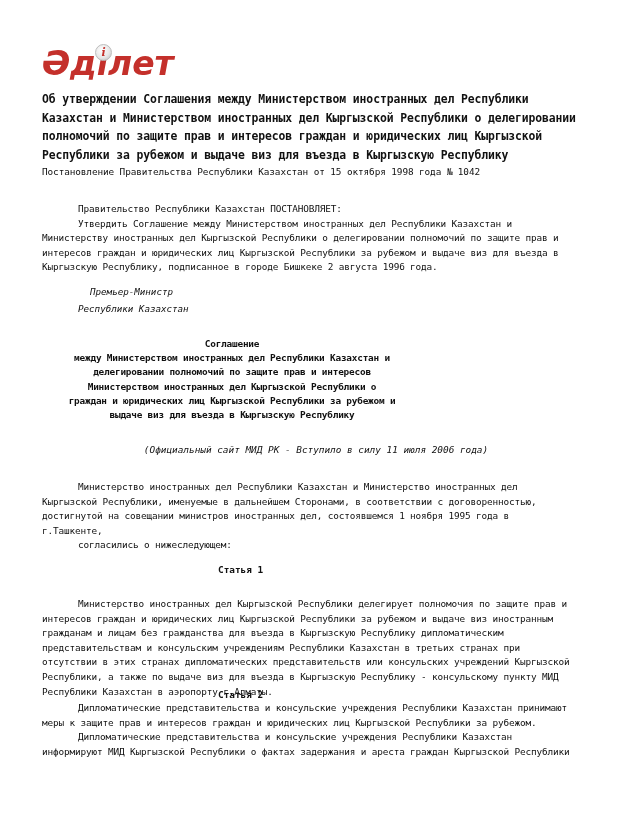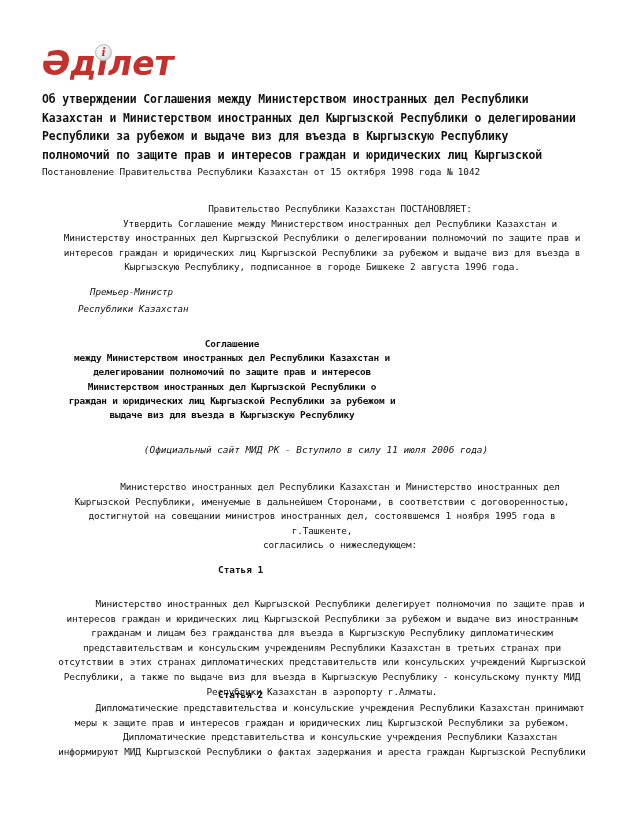--- a/index.html
+++ b/index.html
@@ -3,21 +3,21 @@
 <meta charset="utf-8">
 <style>
   html, body { margin: 0; padding: 0; background: #ffffff; }
   body { width: 640px; height: 828px; position: relative; overflow: hidden; color: #111; }
   .page { position: absolute; left: 0; top: 0; width: 640px; height: 828px; }
   .logo { position: absolute; left: 42px; top: 38px; height: 46px; display: flex; align-items: flex-end; }
   .logo-text { font-family: "DejaVu Sans", sans-serif; font-style: italic; font-weight: bold; font-size: 33px; color: #c4302b; letter-spacing: 0px; line-height: 40px; position: relative; }
   .logo-badge { position: absolute; left: 53px; top: 6px; width: 15px; height: 15px; border-radius: 50%; background: radial-gradient(circle at 40% 35%, #ffffff 0%, #e8e8e8 55%, #b8b8b8 100%); border: 1px solid #bdbdbd; display:flex; align-items:center; justify-content:center; font-family: "DejaVu Serif", serif; font-style: italic; font-weight: bold; font-size: 11px; color: #c4302b; line-height: 15px; }
   .title { position: absolute; left: 42px; top: 90px; width: 560px; font-family: "DejaVu Sans Mono", monospace; font-weight: bold; font-size: 11.4px; line-height: 18.5px; letter-spacing: -0.1px; }
   .subtitle { position: absolute; left: 42px; top: 165px; font-family: "DejaVu Sans Mono", monospace; font-size: 9.4px; line-height: 14px; letter-spacing: -0.1px; }
-  .body-block { position: absolute; left: 42px; width: 560px; font-family: "DejaVu Sans Mono", monospace; font-size: 9.4px; line-height: 14.6px; letter-spacing: -0.15px; text-align: center; }
+  .body-block { position: absolute; left: 42px; width: 560px; font-family: "DejaVu Sans Mono", monospace; font-size: 9.4px; line-height: 14.6px; letter-spacing: -0.15px; }
   .line { display: block; white-space: pre; }
   .signature { position: absolute; left: 90px; top: 283px; font-family: "DejaVu Sans Mono", monospace; font-style: italic; font-size: 9.2px; line-height: 17px; }
   .signature .s2 { margin-left: -12px; display:block;text-align:right; }
   .agreement { position: absolute; left: 42px; top: 337px; width: 380px; text-align: center; font-family: "DejaVu Sans Mono", monospace; font-weight: bold; font-size: 9.4px; line-height: 14.2px; letter-spacing: -0.2px; }
   .agreement .head { margin-left: 0; }
   .source-note { position: absolute; left: 0; top: 443px; width: 632px; text-align: center; font-family: "DejaVu Sans Mono", monospace; font-style: italic; font-size: 9.4px; line-height: 14px; }
   .article-heading { position: absolute; left: 218px; font-family: "DejaVu Sans Mono", monospace; font-weight: bold; font-size: 9.4px; line-height: 14px; }
 </style>
 </head>
 <body>
@@ -25,22 +25,22 @@
 <div class="page">
 
   <div class="logo">
     <span class="logo-text">Әділет</span>
     <span class="logo-badge">i</span>
   </div>
 
   <div class="title">
     <span class="line">Об утверждении Соглашения между Министерством иностранных дел Республики</span>
     <span class="line">Казахстан и Министерством иностранных дел Кыргызской Республики о делегировании</span>
+    <span class="line">полномочий по защите прав и интересов граждан и юридических лиц Кыргызской</span>
     <span class="line">Республики за рубежом и выдаче виз для въезда в Кыргызскую Республику</span>
-    <span class="line">полномочий по защите прав и интересов граждан и юридических лиц Кыргызской</span>
   </div>
 
   <div class="subtitle">Постановление Правительства Республики Казахстан от 15 октября 1998 года № 1042</div>
 
   <div class="body-block" style="top:202px;">
     <span class="line" style="padding-left:36px;">Правительство Республики Казахстан ПОСТАНОВЛЯЕТ:</span>
     <span class="line" style="padding-left:36px;">Утвердить Соглашение между Министерством иностранных дел Республики Казахстан и</span>
     <span class="line">Министерству иностранных дел Кыргызской Республики о делегировании полномочий по защите прав и</span>
     <span class="line">интересов граждан и юридических лиц Кыргызской Республики за рубежом и выдаче виз для въезда в</span>
     <span class="line">Кыргызскую Республику, подписанное в городе Бишкеке 2 августа 1996 года.</span>

